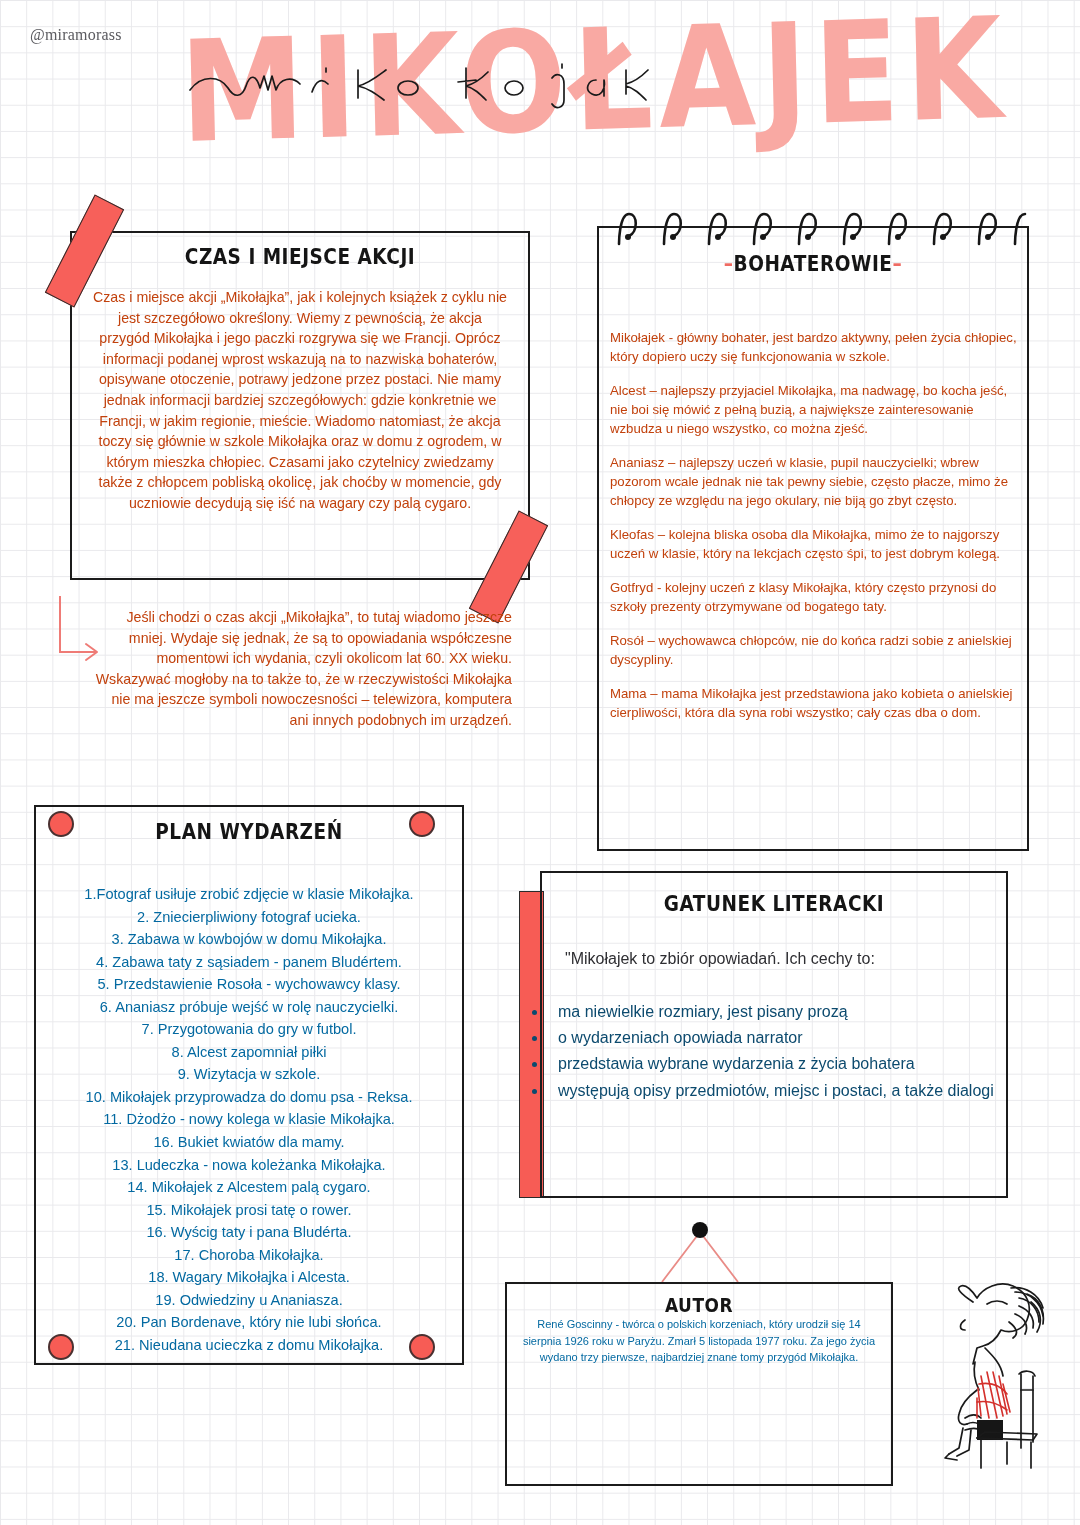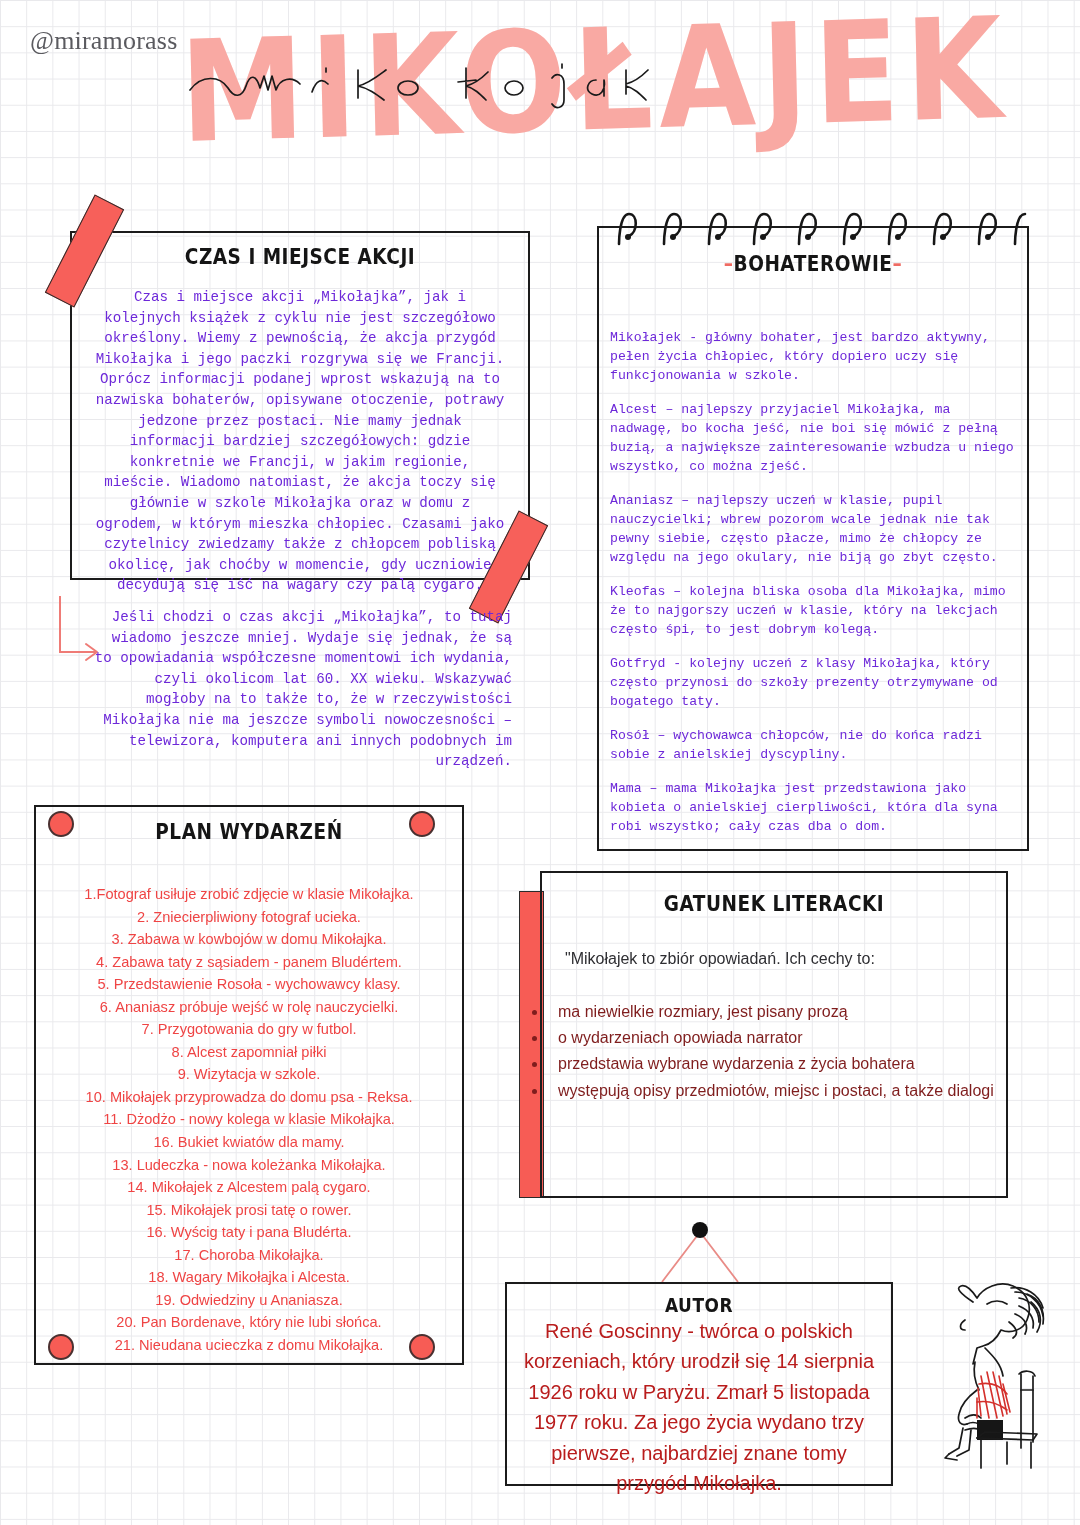--- a/index.html
+++ b/index.html
@@ -27,31 +27,31 @@
     font-family: "DejaVu Sans", sans-serif;
     font-weight: bold;
     letter-spacing: 0.5px;
     color: #151515;
     text-align: center;
     transform: scaleY(1.18);
     transform-origin: center center;
   }
 
   .body-text {
-    font-family: Liberation Mono, monospace;
-    color: #6d28d9;
+    font-family: Liberation Sans, sans-serif;
+    color: #c2410c;
     font-size: 14.2px;
     line-height: 1.45;
   }
 
   
   #handle {
     left: 30px; top: 26px;
     font-family: "Liberation Serif", serif;
-    font-size: 26px;
+    font-size: 16px;
     color: #5a5a5f;
     letter-spacing: 0.2px;
   }
 
   #title-wrap {
     left: 180px; top: 8px;
     width: 680px; height: 165px;
   }
   #title-big {
     position: absolute;
@@ -112,51 +112,51 @@
   #boh-rings { left: 597px; top: 206px; width: 432px; height: 42px; }
   #boh-title { left: 597px; top: 253px; width: 432px; font-size: 18.5px; }
   #boh-title .dash { color: #ef6b63; font-weight: bold; }
   #boh-body  { left: 610px; top: 320px; width: 410px; margin-top: 8px; }
   #boh-body p { margin-bottom: 15px; font-size: 13.2px; line-height: 1.44; }
 
   
   #plan-box { left: 34px; top: 805px; width: 430px; height: 560px; }
   #plan-title { left: 34px; top: 821px; width: 430px; font-size: 18.5px; }
   #plan-list { left: 44px; top: 883px; width: 410px; text-align: center; }
-  #plan-list li { list-style: none; font-size: 14.6px; line-height: 1.545; color: #ef4444; }
+  #plan-list li { list-style: none; font-size: 14.6px; line-height: 1.545; color: #0369a1; }
   .dot-pin {
     width: 26px; height: 26px; border-radius: 50%;
     background: #f75c55; border: 2px solid #4a3030;
   }
   #pin-tl { left: 48px;  top: 811px; }
   #pin-tr { left: 409px; top: 811px; }
   #pin-bl { left: 48px;  top: 1334px; }
   #pin-br { left: 409px; top: 1334px; }
 
   
   #gat-box { left: 540px; top: 871px; width: 468px; height: 327px; }
   #gat-bar {
     left: 519px; top: 891px;
     width: 25px; height: 307px;
     background: #f75c55; border: 1.6px solid #2a2a2a;
   }
   #gat-title { left: 540px; top: 893px; width: 468px; font-size: 18.5px; }
   #gat-lead  { left: 565px; top: 950px; width: 420px; font-size: 16px; color: #2e2e32; }
   #gat-list  { left: 548px; top: 1000px; width: 450px; }
   #gat-list li {
-    font-size: 16px; line-height: 1.45; color: #7f1d1d;
+    font-size: 16px; line-height: 1.45; color: #0c4a6e;
     margin-bottom: 3px; padding-left: 10px;
   }
 
   
   #aut-connector { left: 600px; top: 1218px; }
   #aut-box { left: 505px; top: 1282px; width: 388px; height: 204px; }
   #aut-title { left: 505px; top: 1295px; width: 388px; font-size: 17px; }
   #aut-text  { left: 520px; top: 1316px; width: 358px; text-align: center;
-               font-size: 20px; line-height: 1.52; color: #b91c1c; }
+               font-size: 11px; line-height: 1.52; color: #0369a1; }
 
   
   #boy-illo { left: 915px; top: 1272px; }
 </style>
 </head>
 <body>
 
 <div class="abs" id="handle">@miramorass</div>
 
 <div class="abs" id="title-wrap">

